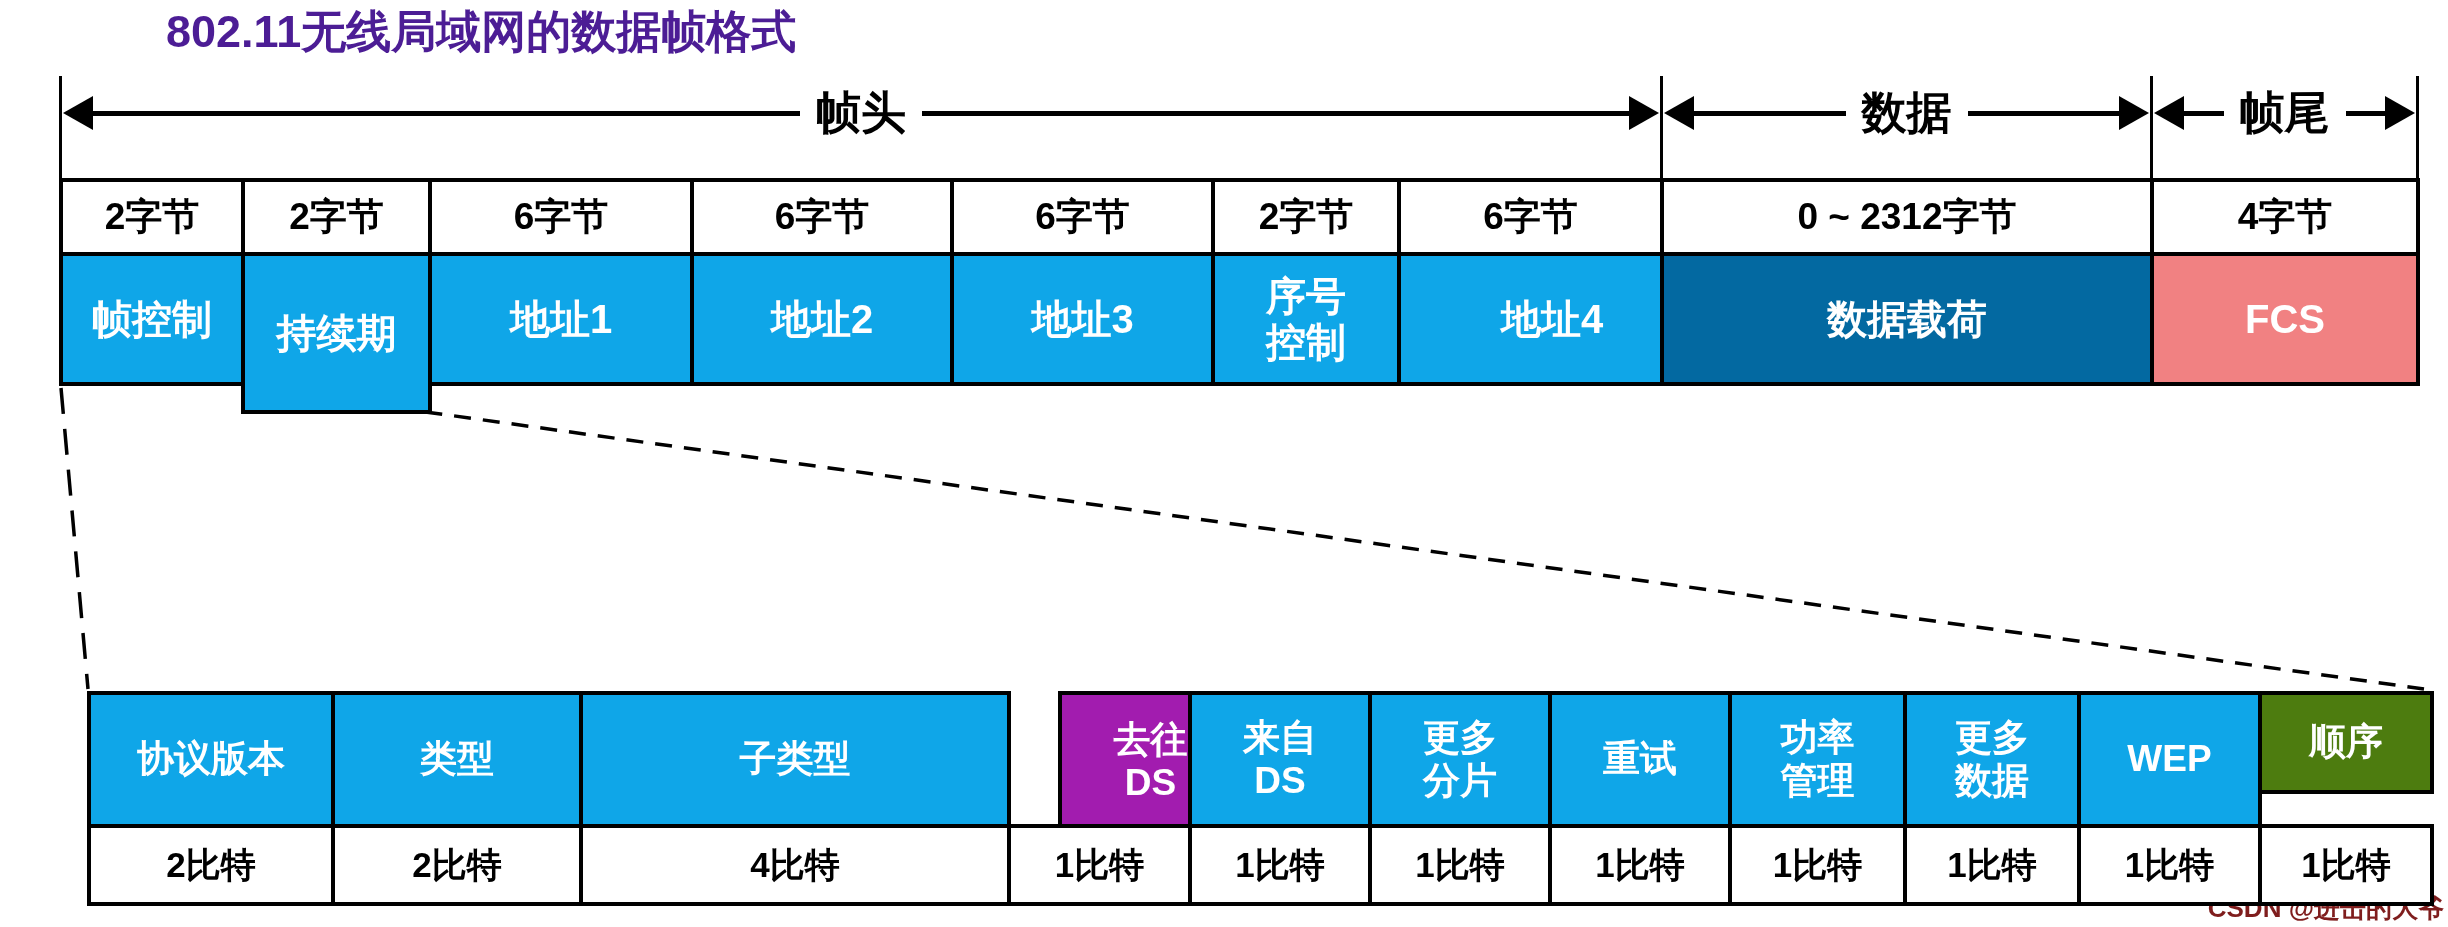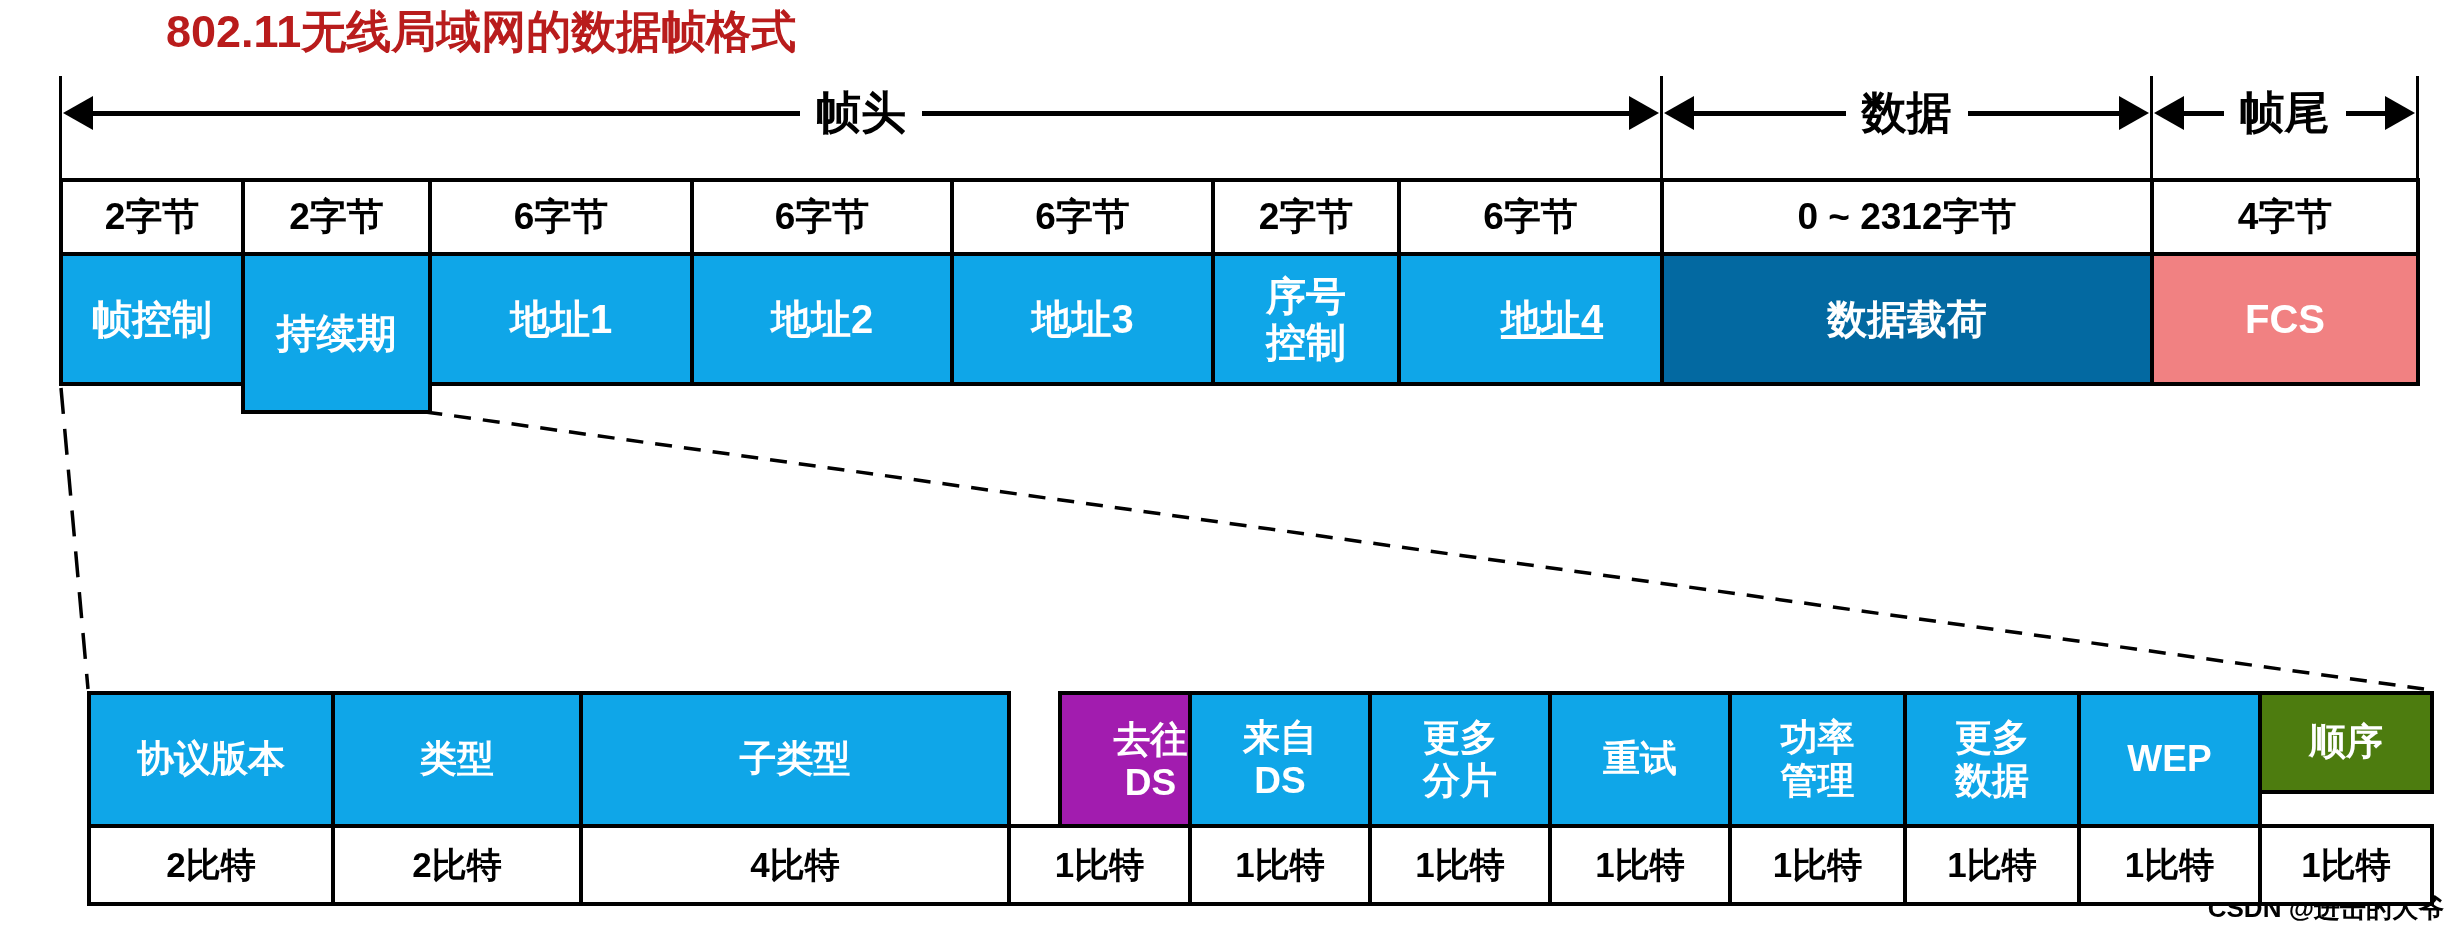--- a/index.html
+++ b/index.html
@@ -65,43 +65,43 @@
     font-size:26px;
     font-weight:bold;
     white-space:nowrap;
   }
 </style>
 </head>
 <body>
 
 <div class="stage" id="stage">
 
-  <h1 class="title" style="color: #b91c1c;">802.11无线局域网的数据帧格式</h1>
+  <h1 class="title" style="color: #4c1d95;">802.11无线局域网的数据帧格式</h1>
 
   <svg class="connectors" width="2448" height="927">
     <line x1="61" y1="388" x2="88" y2="689" stroke="#000000" stroke-width="3.5" stroke-dasharray="26 15"></line>
     <line x1="253" y1="388" x2="2424" y2="689" stroke="#000000" stroke-width="3.5" stroke-dasharray="17 12"></line>
   </svg>
 
-  <div class="watermark" style="color: #000000; margin-top: 12px;">CSDN @进击的大爷</div>
+  <div class="watermark" style="color: #7f1d1d; margin-top: 12px;">CSDN @进击的大爷</div>
 <div class="cell byte" style="left: 59px; top: 178px; width: 186px; height: 78px;">2字节</div>
     <div class="cell field" style="left: 59px; top: 252px; width: 186px; height: 134px; background: rgb(15, 166, 232);">帧控制</div>
     <div class="cell byte" style="left: 241px; top: 178px; width: 191px; height: 78px;">2字节</div>
     <div class="cell field" style="left: 241px; top: 252px; width: 191px; height: 162px; background: rgb(15, 166, 232);">持续期</div>
     <div class="cell byte" style="left: 428px; top: 178px; width: 266px; height: 78px;">6字节</div>
     <div class="cell field" style="left: 428px; top: 252px; width: 266px; height: 134px; background: rgb(15, 166, 232);">地址1</div>
     <div class="cell byte" style="left: 690px; top: 178px; width: 264px; height: 78px;">6字节</div>
     <div class="cell field" style="left: 690px; top: 252px; width: 264px; height: 134px; background: rgb(15, 166, 232);">地址2</div>
     <div class="cell byte" style="left: 950px; top: 178px; width: 265px; height: 78px;">6字节</div>
     <div class="cell field" style="left: 950px; top: 252px; width: 265px; height: 134px; background: rgb(15, 166, 232);">地址3</div>
     <div class="cell byte" style="left: 1211px; top: 178px; width: 190px; height: 78px;">2字节</div>
     <div class="cell field" style="left: 1211px; top: 252px; width: 190px; height: 134px; background: rgb(15, 166, 232);">序号
 控制</div>
     <div class="cell byte" style="left: 1397px; top: 178px; width: 267px; height: 78px;">6字节</div>
-    <div class="cell field" style="left: 1397px; top: 252px; width: 310px; height: 134px; background: rgb(15, 166, 232); text-decoration: underline;">地址4</div>
+    <div class="cell field" style="left: 1397px; top: 252px; width: 310px; height: 134px; background: rgb(15, 166, 232);">地址4</div>
     <div class="cell byte" style="left: 1660px; top: 178px; width: 494px; height: 78px;">0 ~ 2312字节</div>
     <div class="cell field" style="left: 1660px; top: 252px; width: 494px; height: 134px; background: #0369a1;">数据载荷</div>
     <div class="cell byte" style="left: 2150px; top: 178px; width: 270px; height: 78px;">4字节</div>
     <div class="cell field" style="left: 2150px; top: 252px; width: 270px; height: 134px; background: rgb(241, 129, 130);">FCS</div>
     <div class="cell bhead" style="left: 87px; top: 691px; width: 248px; height: 137px; background: rgb(15, 166, 232);">协议版本</div>
     <div class="cell bit" style="left: 87px; top: 824px; width: 248px; height: 82px;">2比特</div>
     <div class="cell bhead" style="left: 331px; top: 691px; width: 252px; height: 137px; background: rgb(15, 166, 232);">类型</div>
     <div class="cell bit" style="left: 331px; top: 824px; width: 252px; height: 82px;">2比特</div>
     <div class="cell bhead" style="left: 579px; top: 691px; width: 432px; height: 137px; background: rgb(15, 166, 232);">子类型</div>
     <div class="cell bit" style="left: 579px; top: 824px; width: 432px; height: 82px;">4比特</div>

